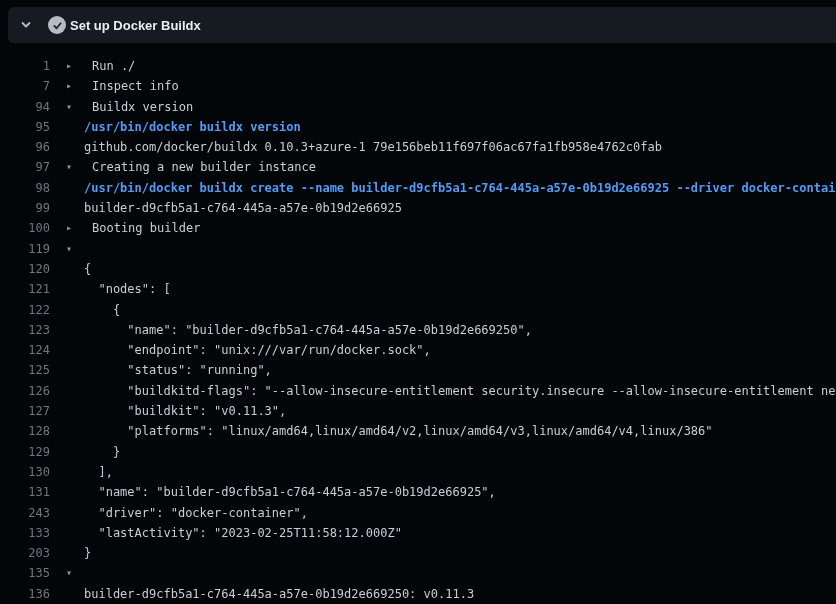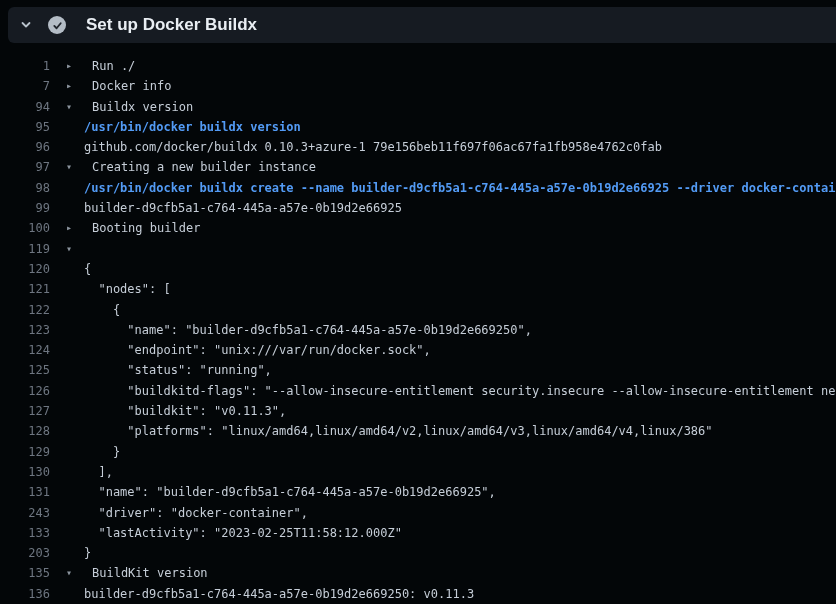--- a/index.html
+++ b/index.html
@@ -42,23 +42,23 @@
   .check-badge {
     width: 18px; height: 18px;
     margin-left: 16px;
     border-radius: 50%;
     background: var(--check-circle);
     display: inline-flex; align-items: center; justify-content: center;
     color: var(--check-mark);
     flex: none;
   }
   .step-title {
-    margin-left: 20px;
+    margin-left: 4px;
     font-family: "Liberation Sans", sans-serif;
-    font-size: 17px;
+    font-size: 13px;
     font-weight: 600;
     color: var(--title);
     white-space: nowrap;
   }
   
   .log {
     position: absolute;
     top: 56px; left: 0; right: 0;
   }
   .row {
@@ -110,21 +110,21 @@
   <span class="check-badge">
     <svg width="11" height="11" viewBox="0 0 12 12">
       <polyline points="2.5,6.5 5,9 9.5,3.5" fill="none" stroke="currentColor" stroke-width="2" stroke-linecap="round" stroke-linejoin="round"></polyline>
     </svg>
   </span>
   <span class="step-title">Set up Docker Buildx</span>
 </div>
 
 <div class="log">
     <div class="row"><span class="ln">1</span><span class="tri">▸</span><span class="gtitle">Run ./</span></div>
-    <div class="row"><span class="ln">7</span><span class="tri">▸</span><span class="gtitle">Docker info</span></div>
+    <div class="row"><span class="ln">7</span><span class="tri">▸</span><span class="gtitle">Inspect info</span></div>
     <div class="row"><span class="ln">94</span><span class="tri">▾</span><span class="gtitle">Buildx version</span></div>
     <div class="row"><span class="ln">95</span><span class="ltext command">/usr/bin/docker buildx version</span></div>
     <div class="row"><span class="ln">96</span><span class="ltext output">github.com/docker/buildx 0.10.3+azure-1 79e156beb11f697f06ac67fa1fb958e4762c0fab</span></div>
     <div class="row"><span class="ln">97</span><span class="tri">▾</span><span class="gtitle">Creating a new builder instance</span></div>
     <div class="row"><span class="ln">98</span><span class="ltext command">/usr/bin/docker buildx create --name builder-d9cfb5a1-c764-445a-a57e-0b19d2e66925 --driver docker-container</span></div>
     <div class="row"><span class="ln">99</span><span class="ltext output">builder-d9cfb5a1-c764-445a-a57e-0b19d2e66925</span></div>
     <div class="row"><span class="ln">100</span><span class="tri">▸</span><span class="gtitle">Booting builder</span></div>
     <div class="row"><span class="ln">119</span><span class="tri">▾</span></div>
     <div class="row"><span class="ln">120</span><span class="ltext output">{</span></div>
     <div class="row"><span class="ln">121</span><span class="ltext output">  "nodes": [</span></div>
@@ -134,15 +134,15 @@
     <div class="row"><span class="ln">125</span><span class="ltext output">      "status": "running",</span></div>
     <div class="row"><span class="ln">126</span><span class="ltext output">      "buildkitd-flags": "--allow-insecure-entitlement security.insecure --allow-insecure-entitlement network.host",</span></div>
     <div class="row"><span class="ln">127</span><span class="ltext output">      "buildkit": "v0.11.3",</span></div>
     <div class="row"><span class="ln">128</span><span class="ltext output">      "platforms": "linux/amd64,linux/amd64/v2,linux/amd64/v3,linux/amd64/v4,linux/386"</span></div>
     <div class="row"><span class="ln">129</span><span class="ltext output">    }</span></div>
     <div class="row"><span class="ln">130</span><span class="ltext output">  ],</span></div>
     <div class="row"><span class="ln">131</span><span class="ltext output">  "name": "builder-d9cfb5a1-c764-445a-a57e-0b19d2e66925",</span></div>
     <div class="row"><span class="ln">243</span><span class="ltext output">  "driver": "docker-container",</span></div>
     <div class="row"><span class="ln">133</span><span class="ltext output">  "lastActivity": "2023-02-25T11:58:12.000Z"</span></div>
     <div class="row"><span class="ln">203</span><span class="ltext output">}</span></div>
-    <div class="row"><span class="ln">135</span><span class="tri">▾</span><span class="gtitle">BuildKit version</span></div>
+    <div class="row"><span class="ln">135</span><span class="tri">▾</span></div>
     <div class="row"><span class="ln">136</span><span class="ltext output">builder-d9cfb5a1-c764-445a-a57e-0b19d2e669250: v0.11.3</span></div>
   </div>
 
 </body></html>

